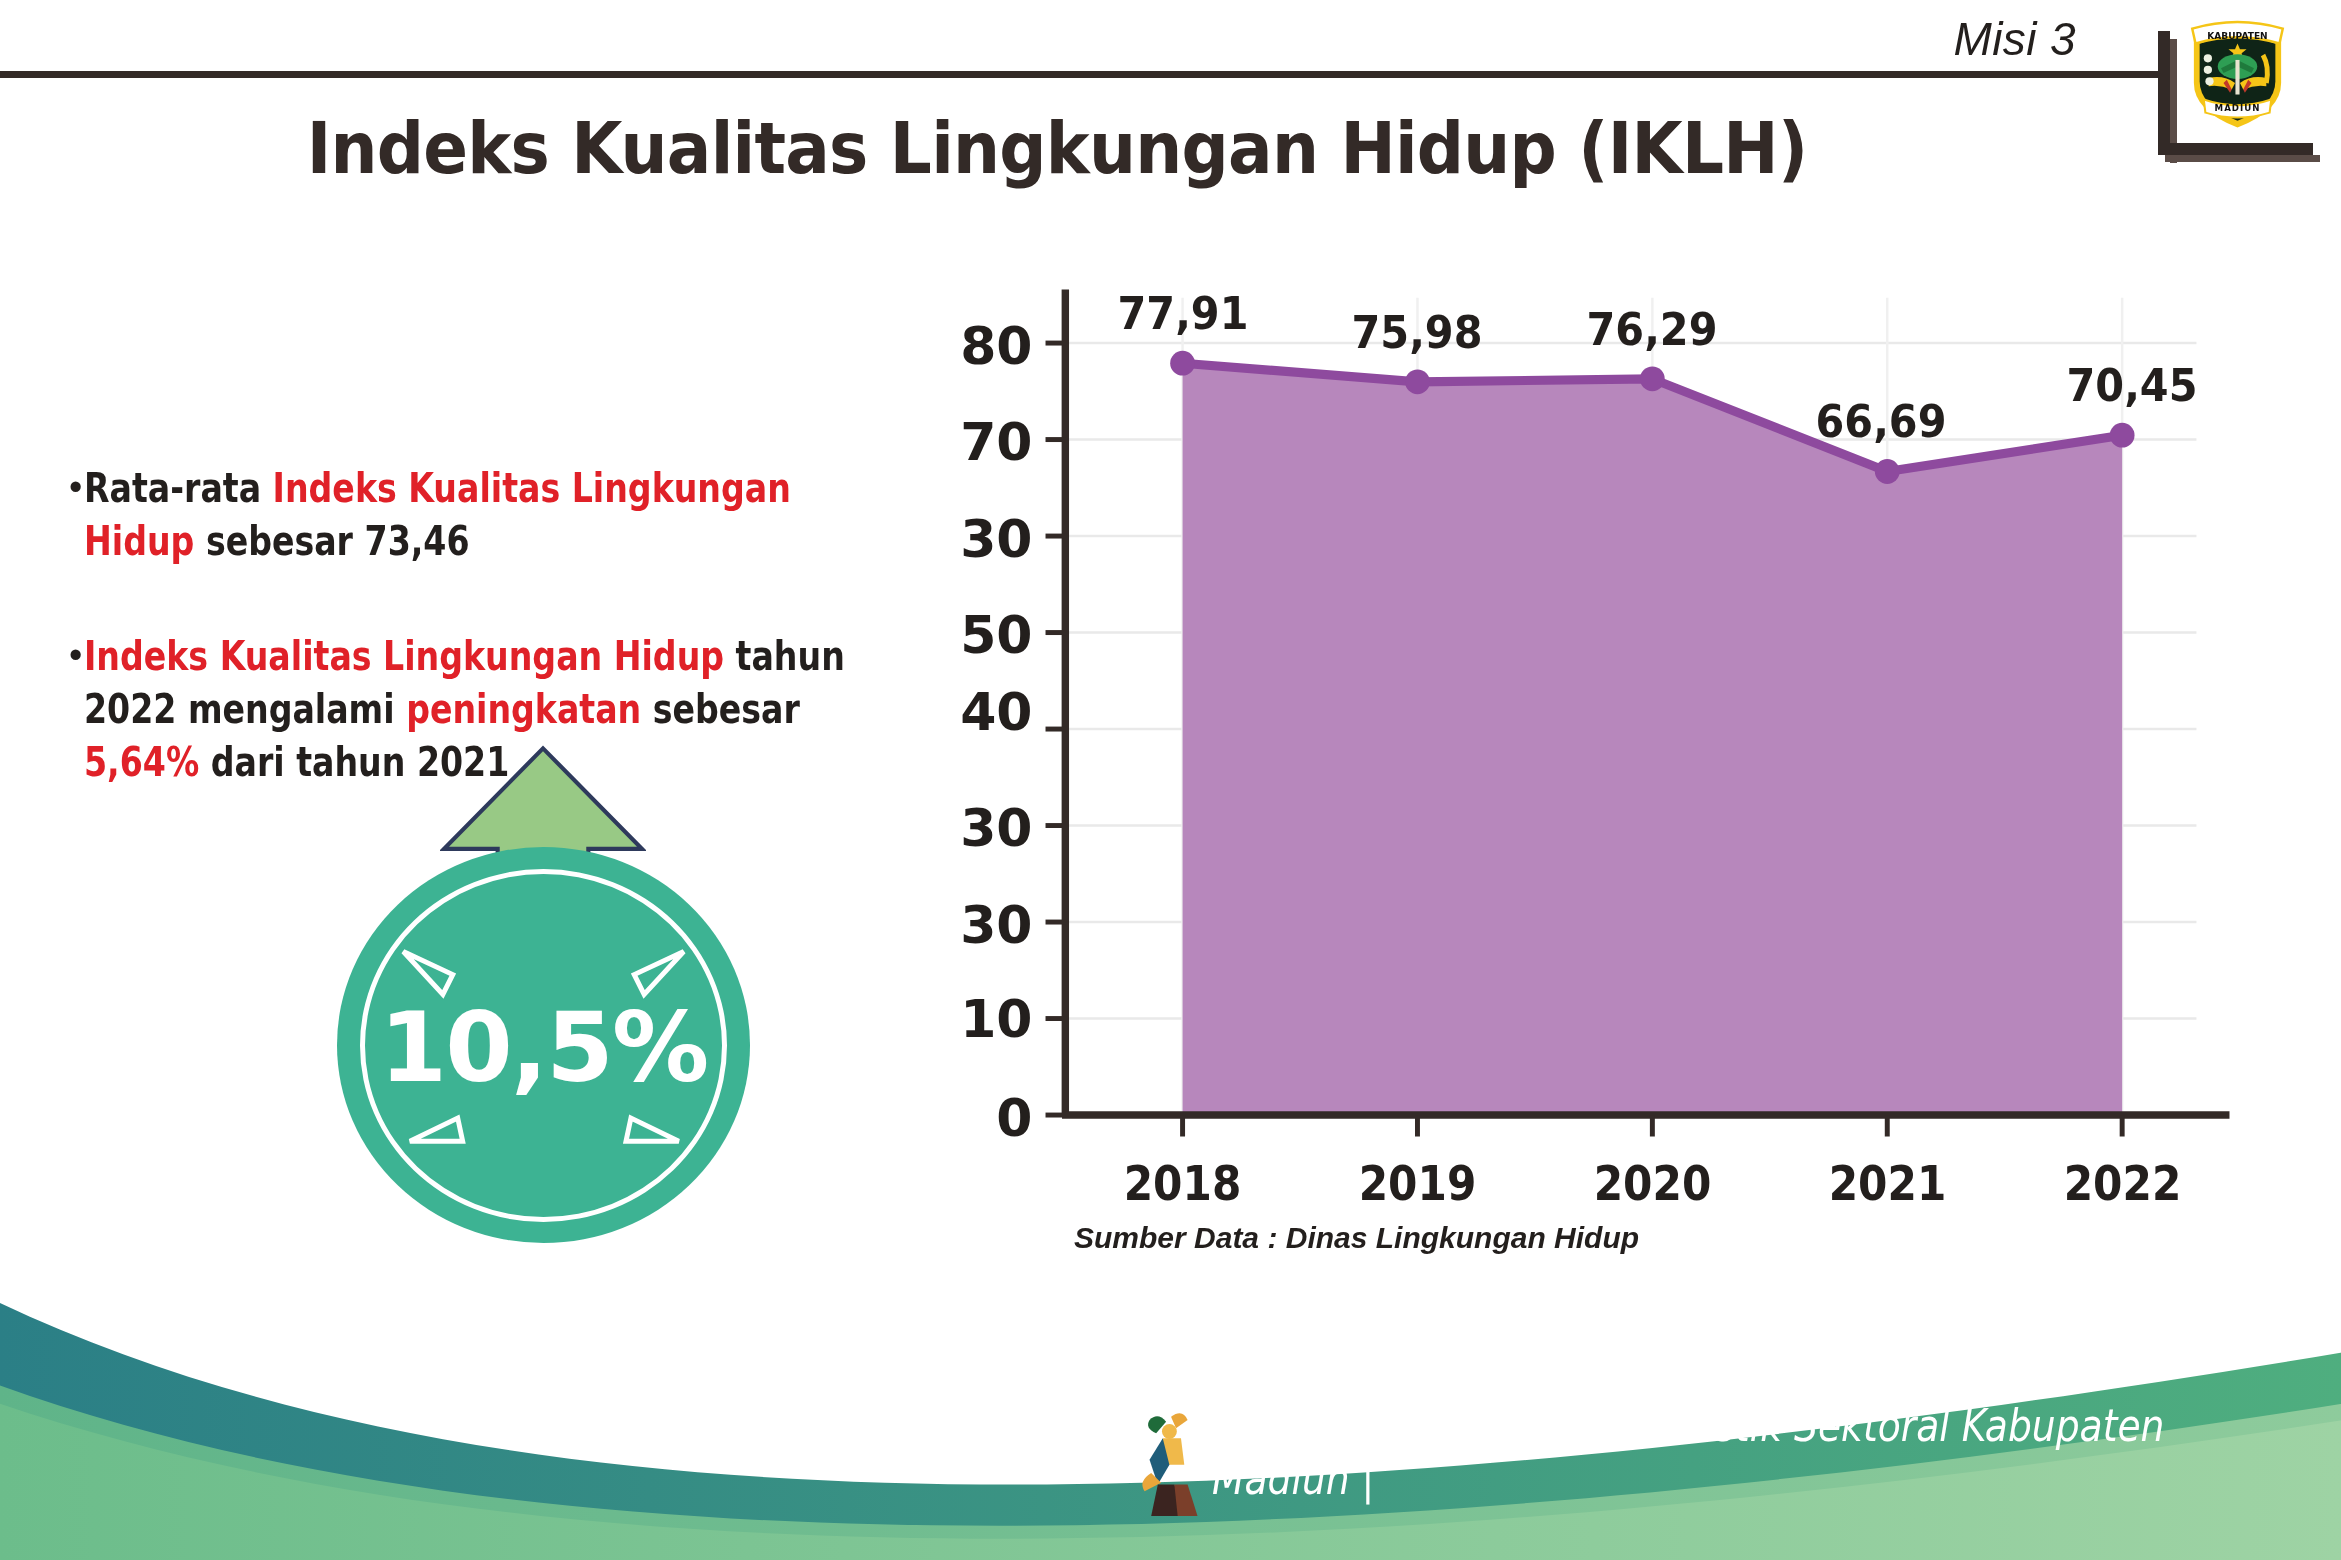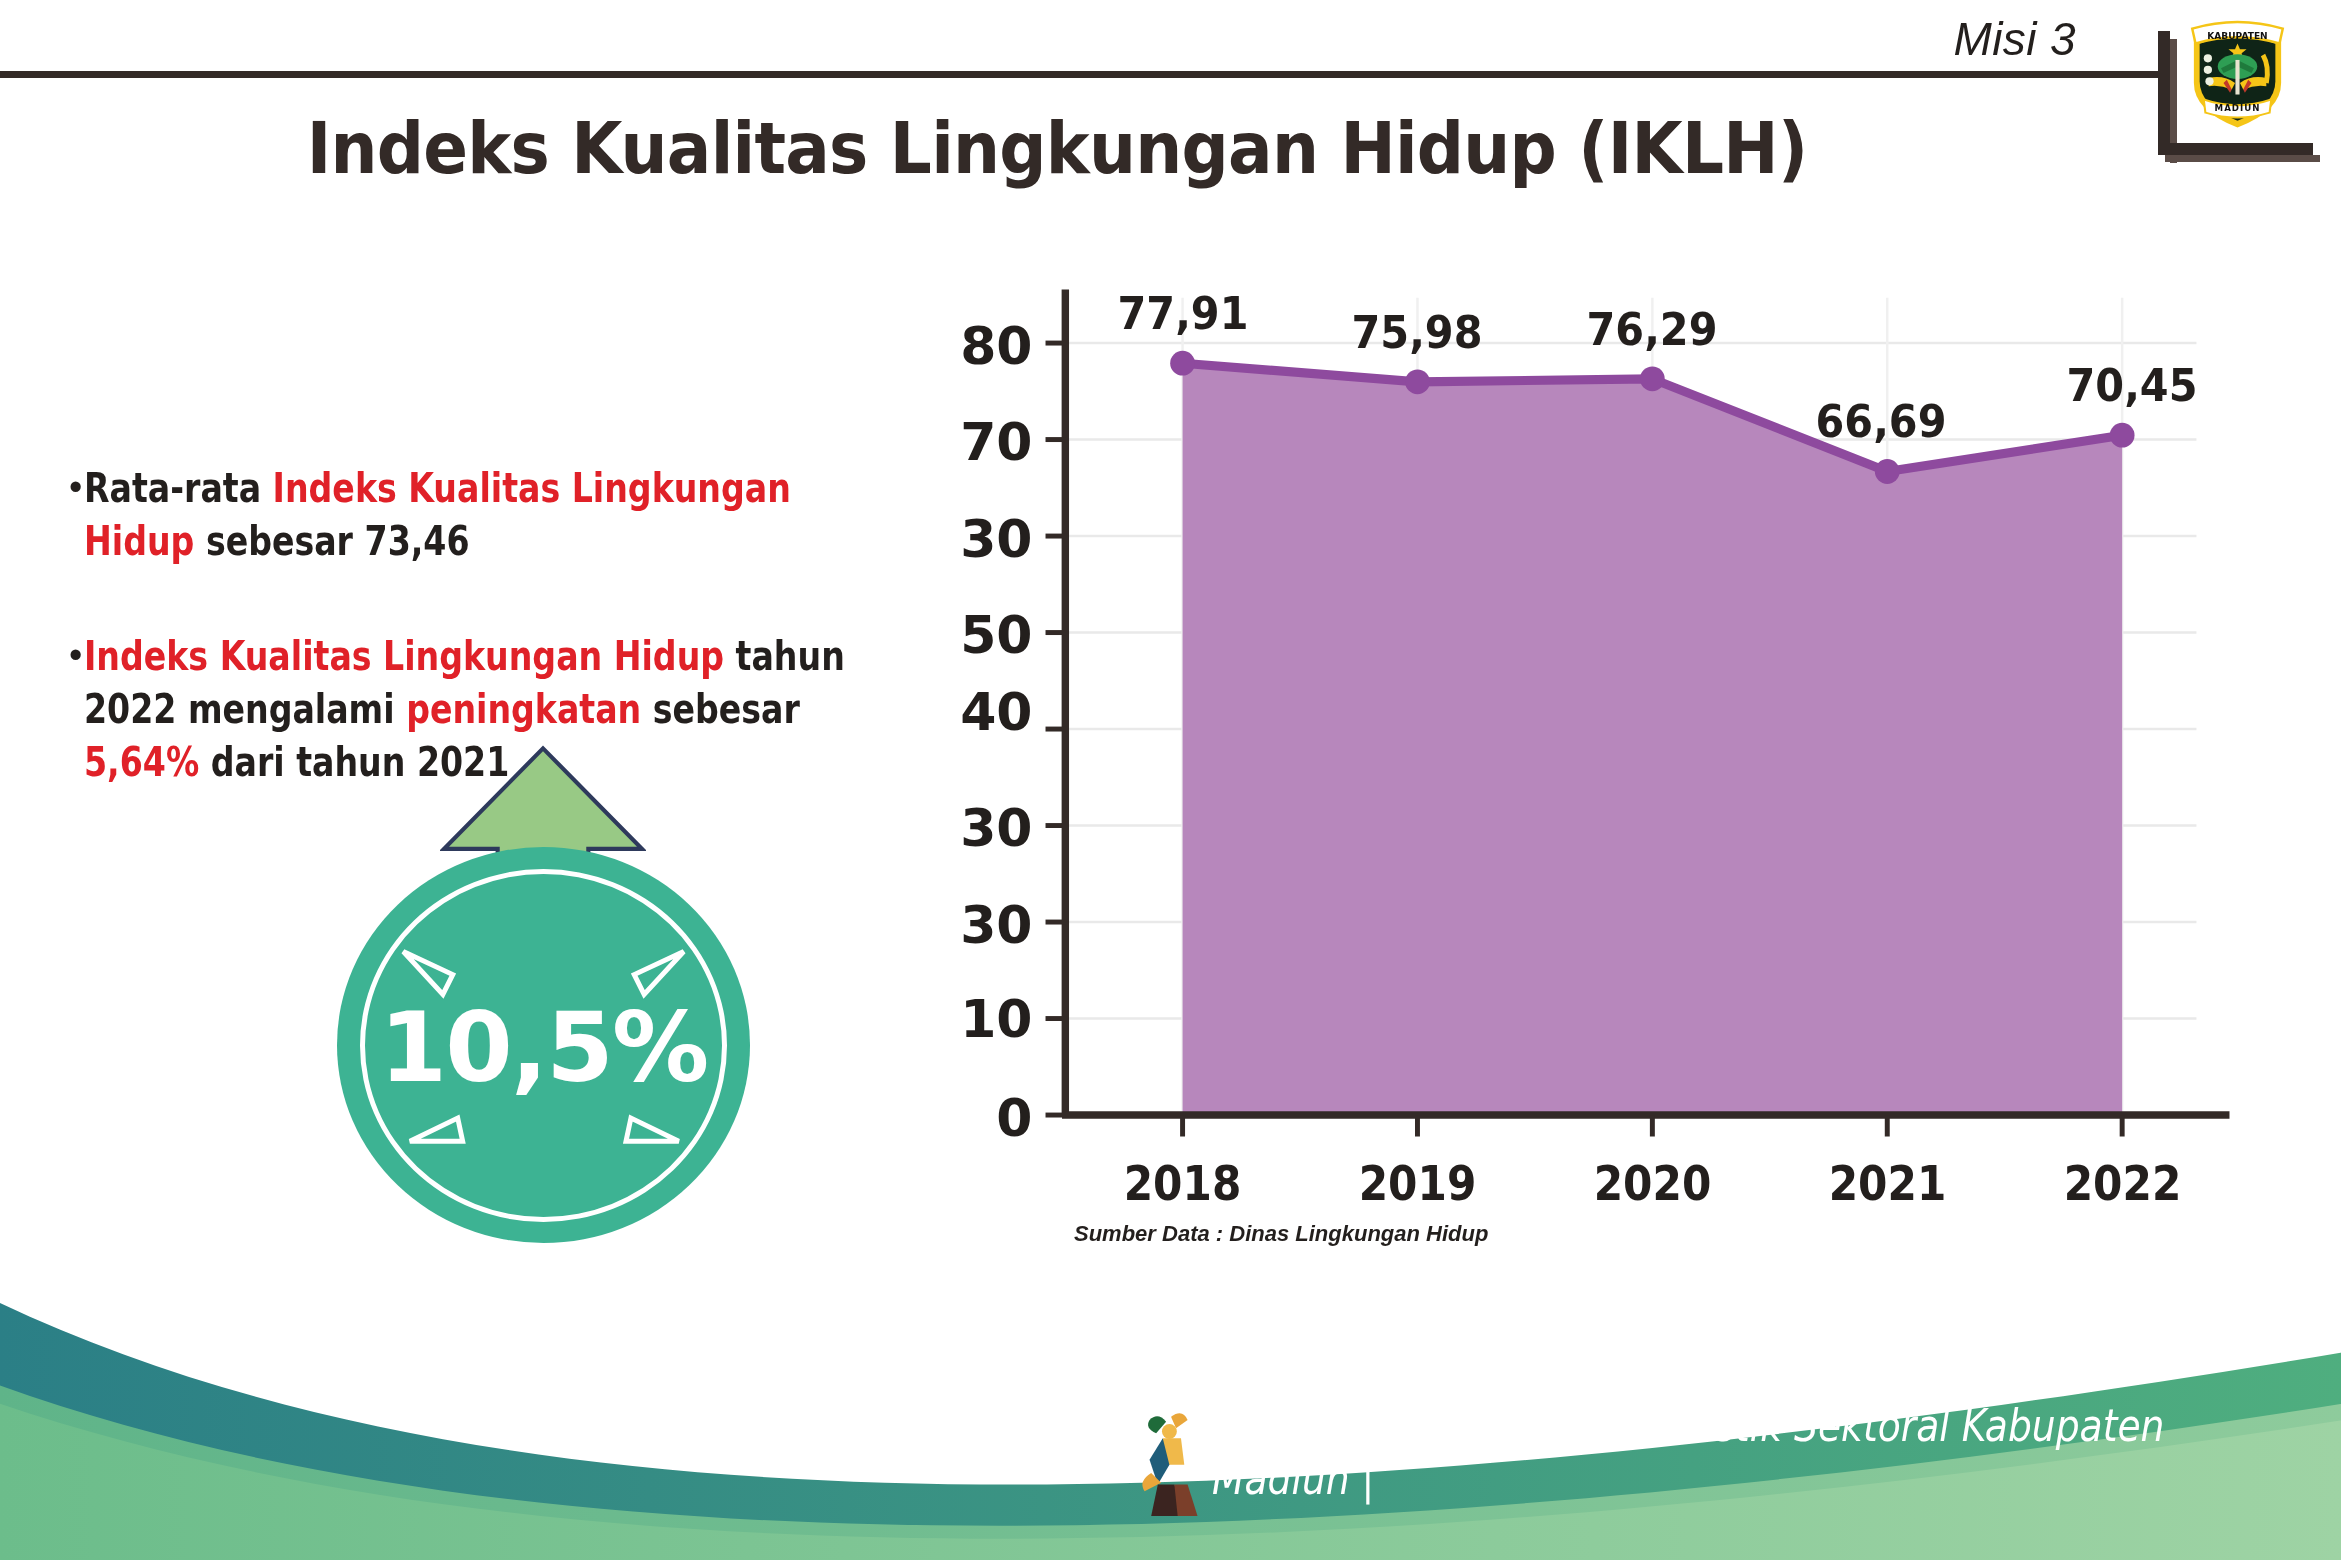--- a/index.html
+++ b/index.html
@@ -48,21 +48,21 @@
   
   #chart{position:absolute;left:958px;top:281px;width:1288px;height:925px;}
   #chart-svg{position:absolute;left:0;top:0;}
   .ylab{position:absolute;font-family:"DejaVu Sans",sans-serif;font-weight:bold;font-size:52px;
         color:#231f1d;text-align:right;width:91px;}
   .xlab{position:absolute;font-family:"DejaVu Sans",sans-serif;font-weight:bold;font-size:48px;
         color:#231f1d;text-align:center;width:215px;transform:scaleX(.88);transform-origin:center;}
   .dlab{position:absolute;font-family:"DejaVu Sans",sans-serif;font-weight:bold;font-size:45px;
         color:#231f1d;text-align:center;width:198px;transform:scaleX(.92);transform-origin:center;}
   #source{position:absolute;left:1074px;top:1221px;font-family:"Liberation Sans",sans-serif;
-          font-style:italic;font-weight:bold;font-size:22px;color:#231f1d;}
+          font-style:italic;font-weight:bold;font-size:30px;color:#231f1d;}
 
   
   #footer{position:absolute;left:0;bottom:0;width:2342px;height:273px;}
   #footer-text{position:absolute;left:1212px;bottom:56px;font-family:"DejaVu Sans Condensed","DejaVu Sans",sans-serif;
                font-size:45px;color:#ffffff;font-style:italic;transform:scaleX(.93);transform-origin:left;}
   #footer-logo{position:absolute;left:1133px;bottom:40px;width:91px;height:116px;}
 </style>
 </head>
 <body>
 

